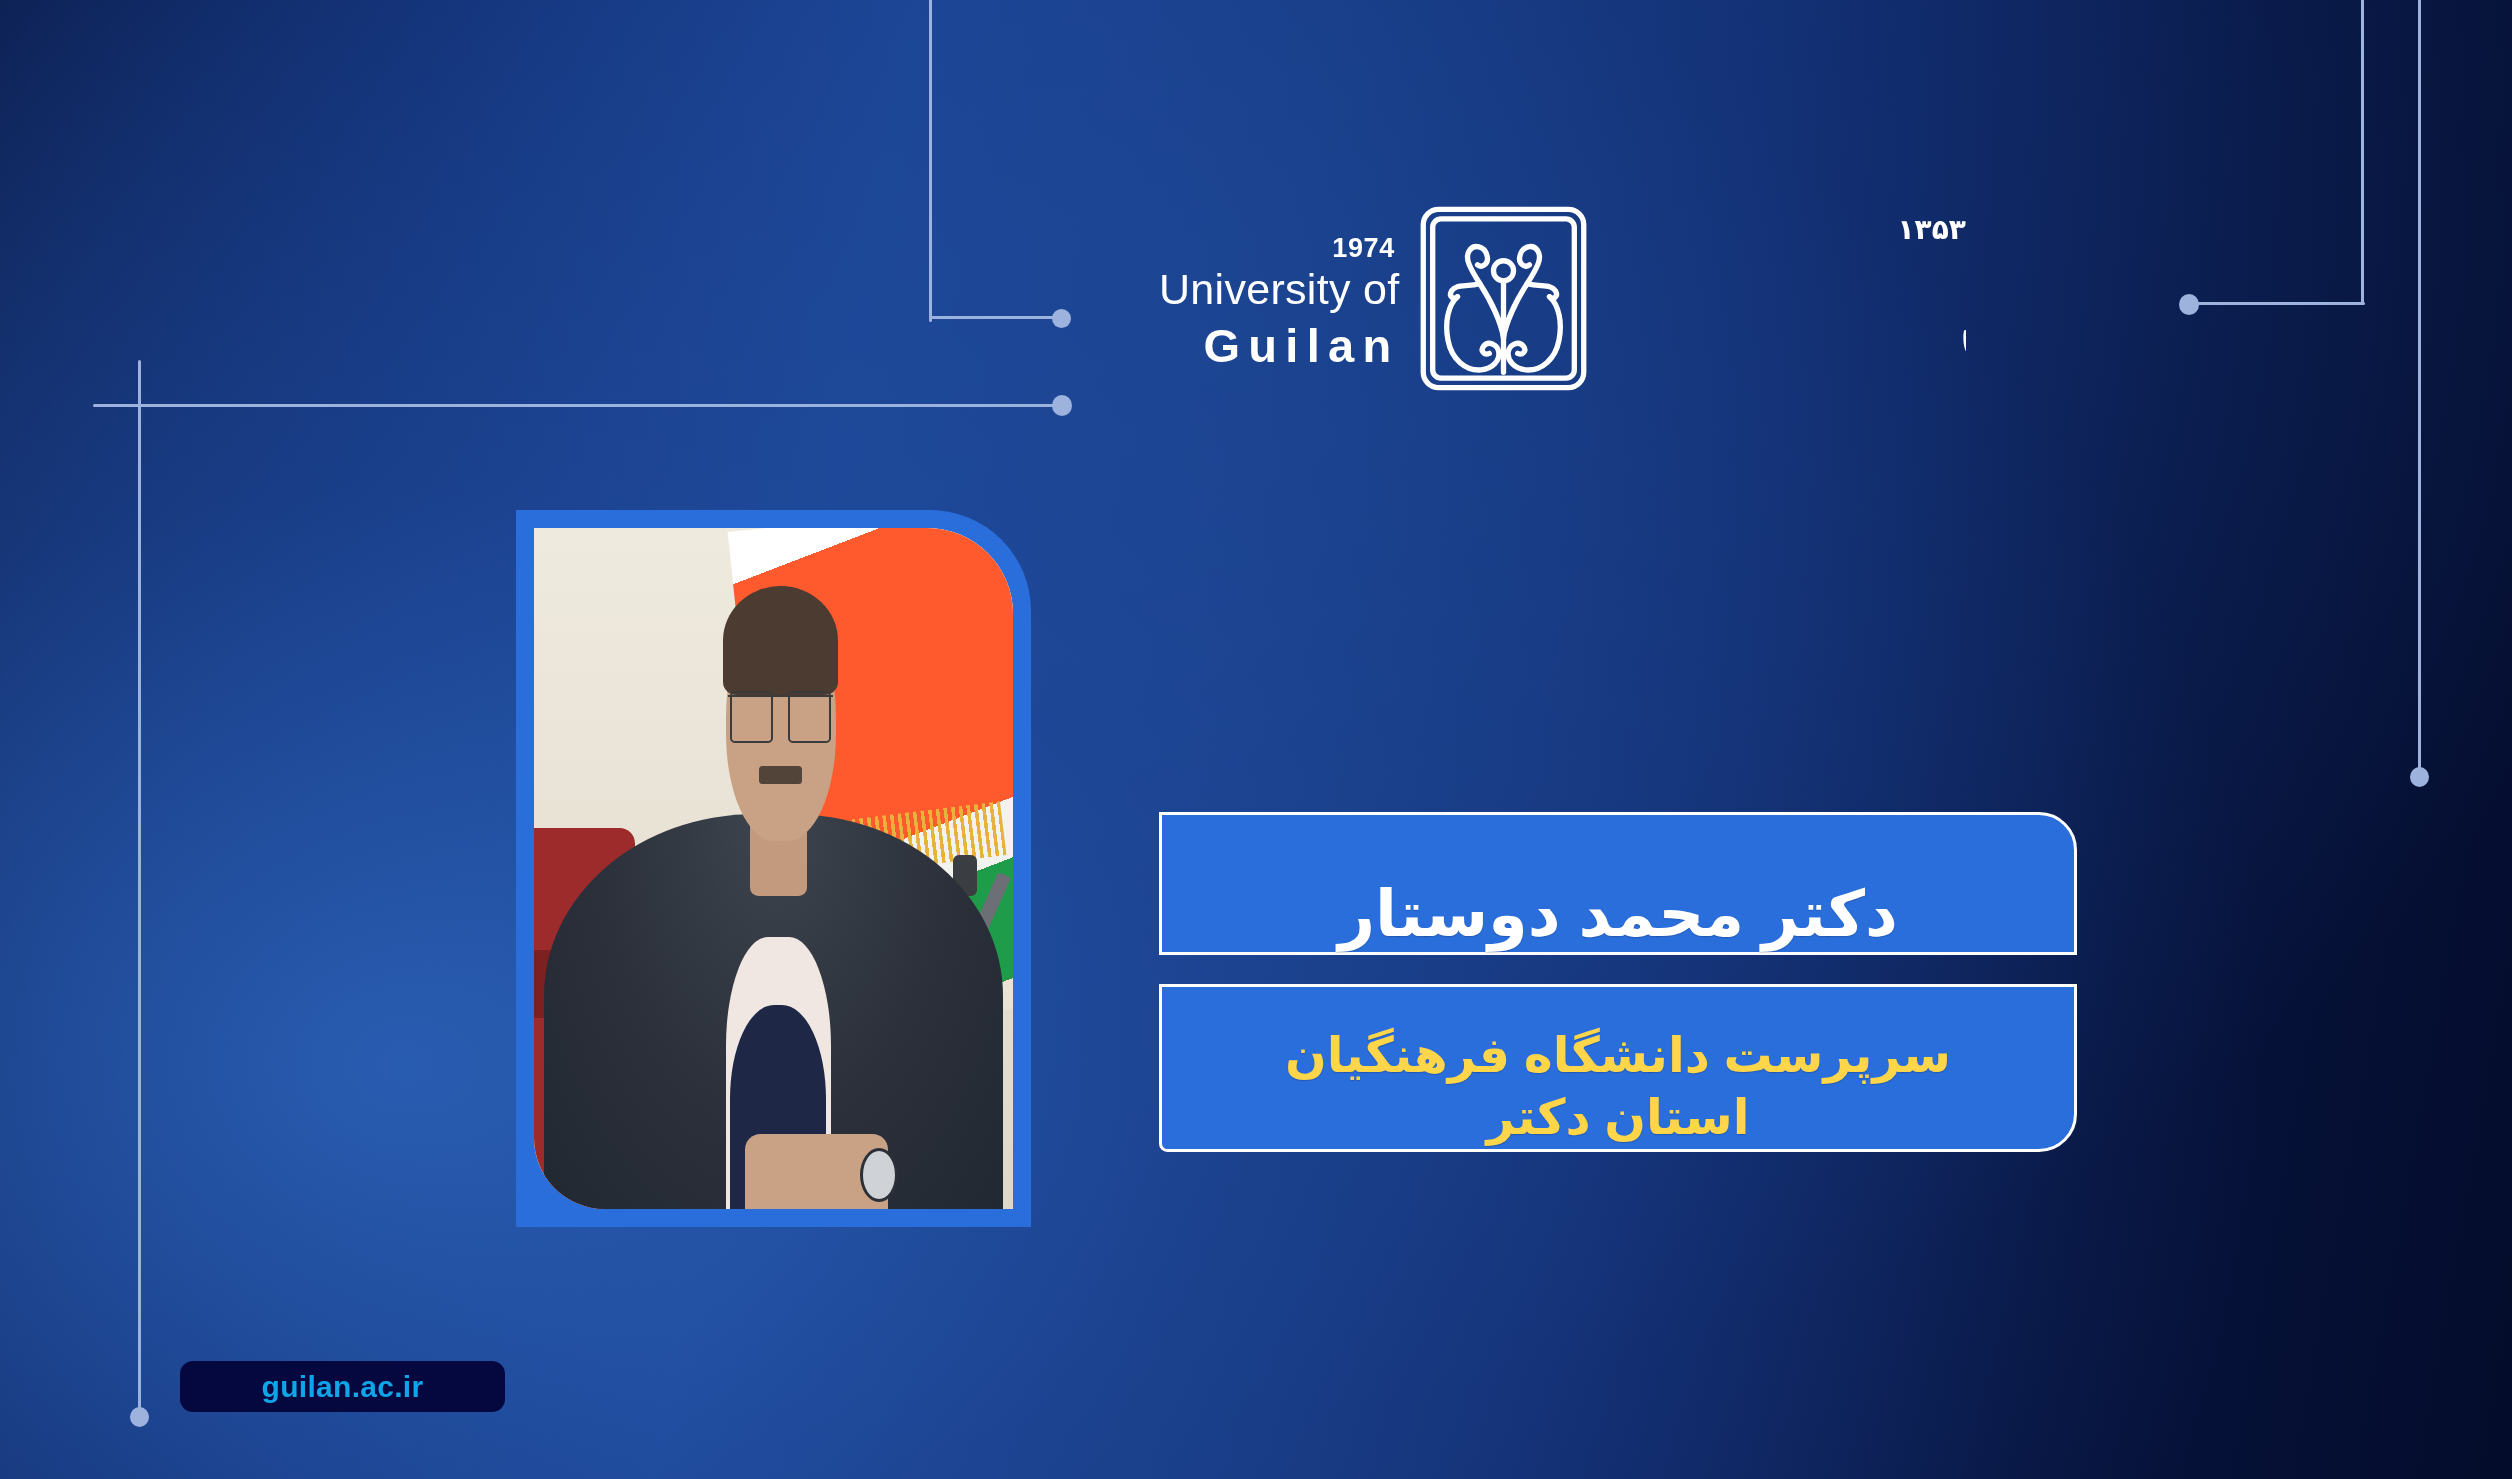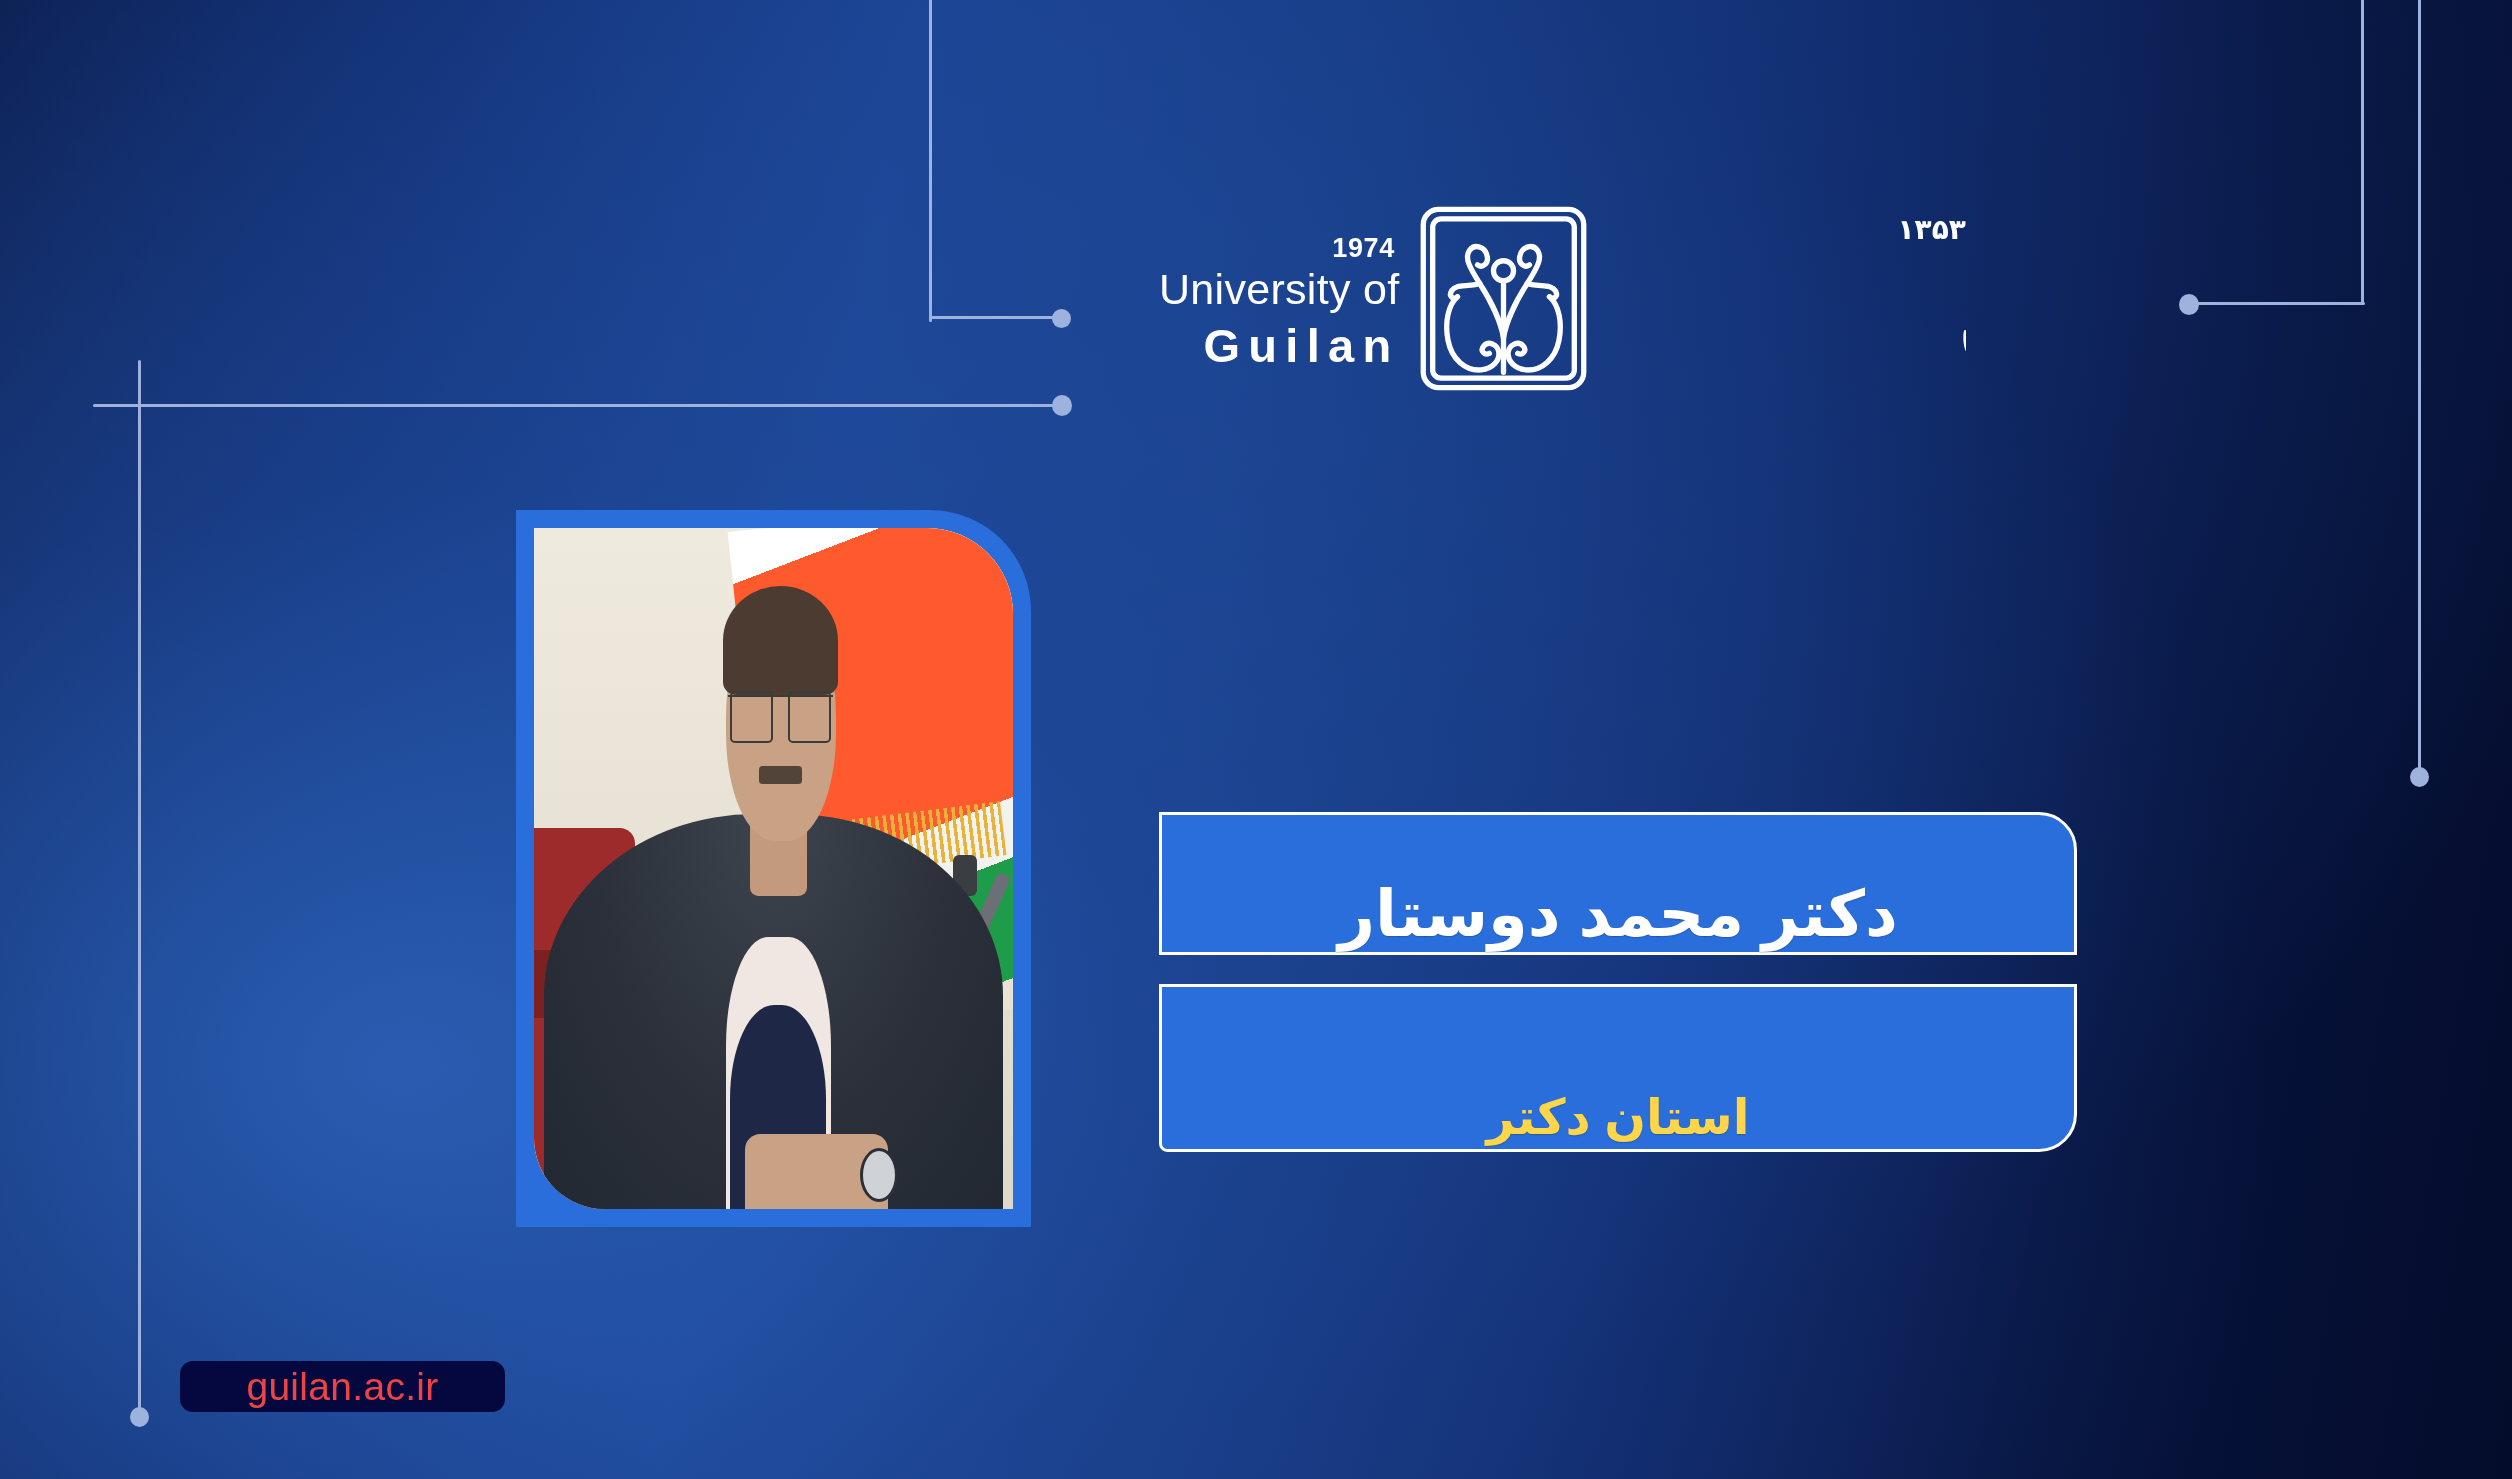--- a/index.html
+++ b/index.html
@@ -112,21 +112,21 @@
 
   
   .url-badge{
     position:absolute;
     background:#05073f;
     border-radius:13px;
     display:flex;align-items:center;justify-content:center;
     padding:0 20px;
   }
   .url-badge span{
-    color:#ef4444;font-weight:400;font-size:39px;letter-spacing:0.3px;
+    color:#0ea5e9;font-weight:700;font-size:30px;letter-spacing:0.3px;
   }
 </style>
 </head>
 <body>
 
 <div class="stage">
 
   <div class="dl v" style="left:929px;top:-6px;height:328px;"></div>
   <div class="dl h" style="left:929px;top:316px;width:125px;"></div>
   <div class="dot" style="left:1052px;top:309px;width:19px;height:19px;"></div>
@@ -207,20 +207,21 @@
       <div class="ph-watch"></div>
     </div>
   </div>
 
   <div class="banner banner-name" style="left:1159px;top:812px;width:918px;height:143px;">
     <div class="name-text">دکتر محمد دوستار</div>
   </div>
 
   <div class="banner banner-role" style="left:1159px;top:984px;width:918px;height:168px;">
     <div class="role-text">
+      <div>سرپرست دانشگاه فرهنگیان</div>
       <div>استان دکتر</div>
     </div>
   </div>
 
   <div class="url-badge" style="left:180px;top:1361px;width:325px;height:51px;">
     <span>guilan.ac.ir</span>
   </div>
 
 </div>
 

